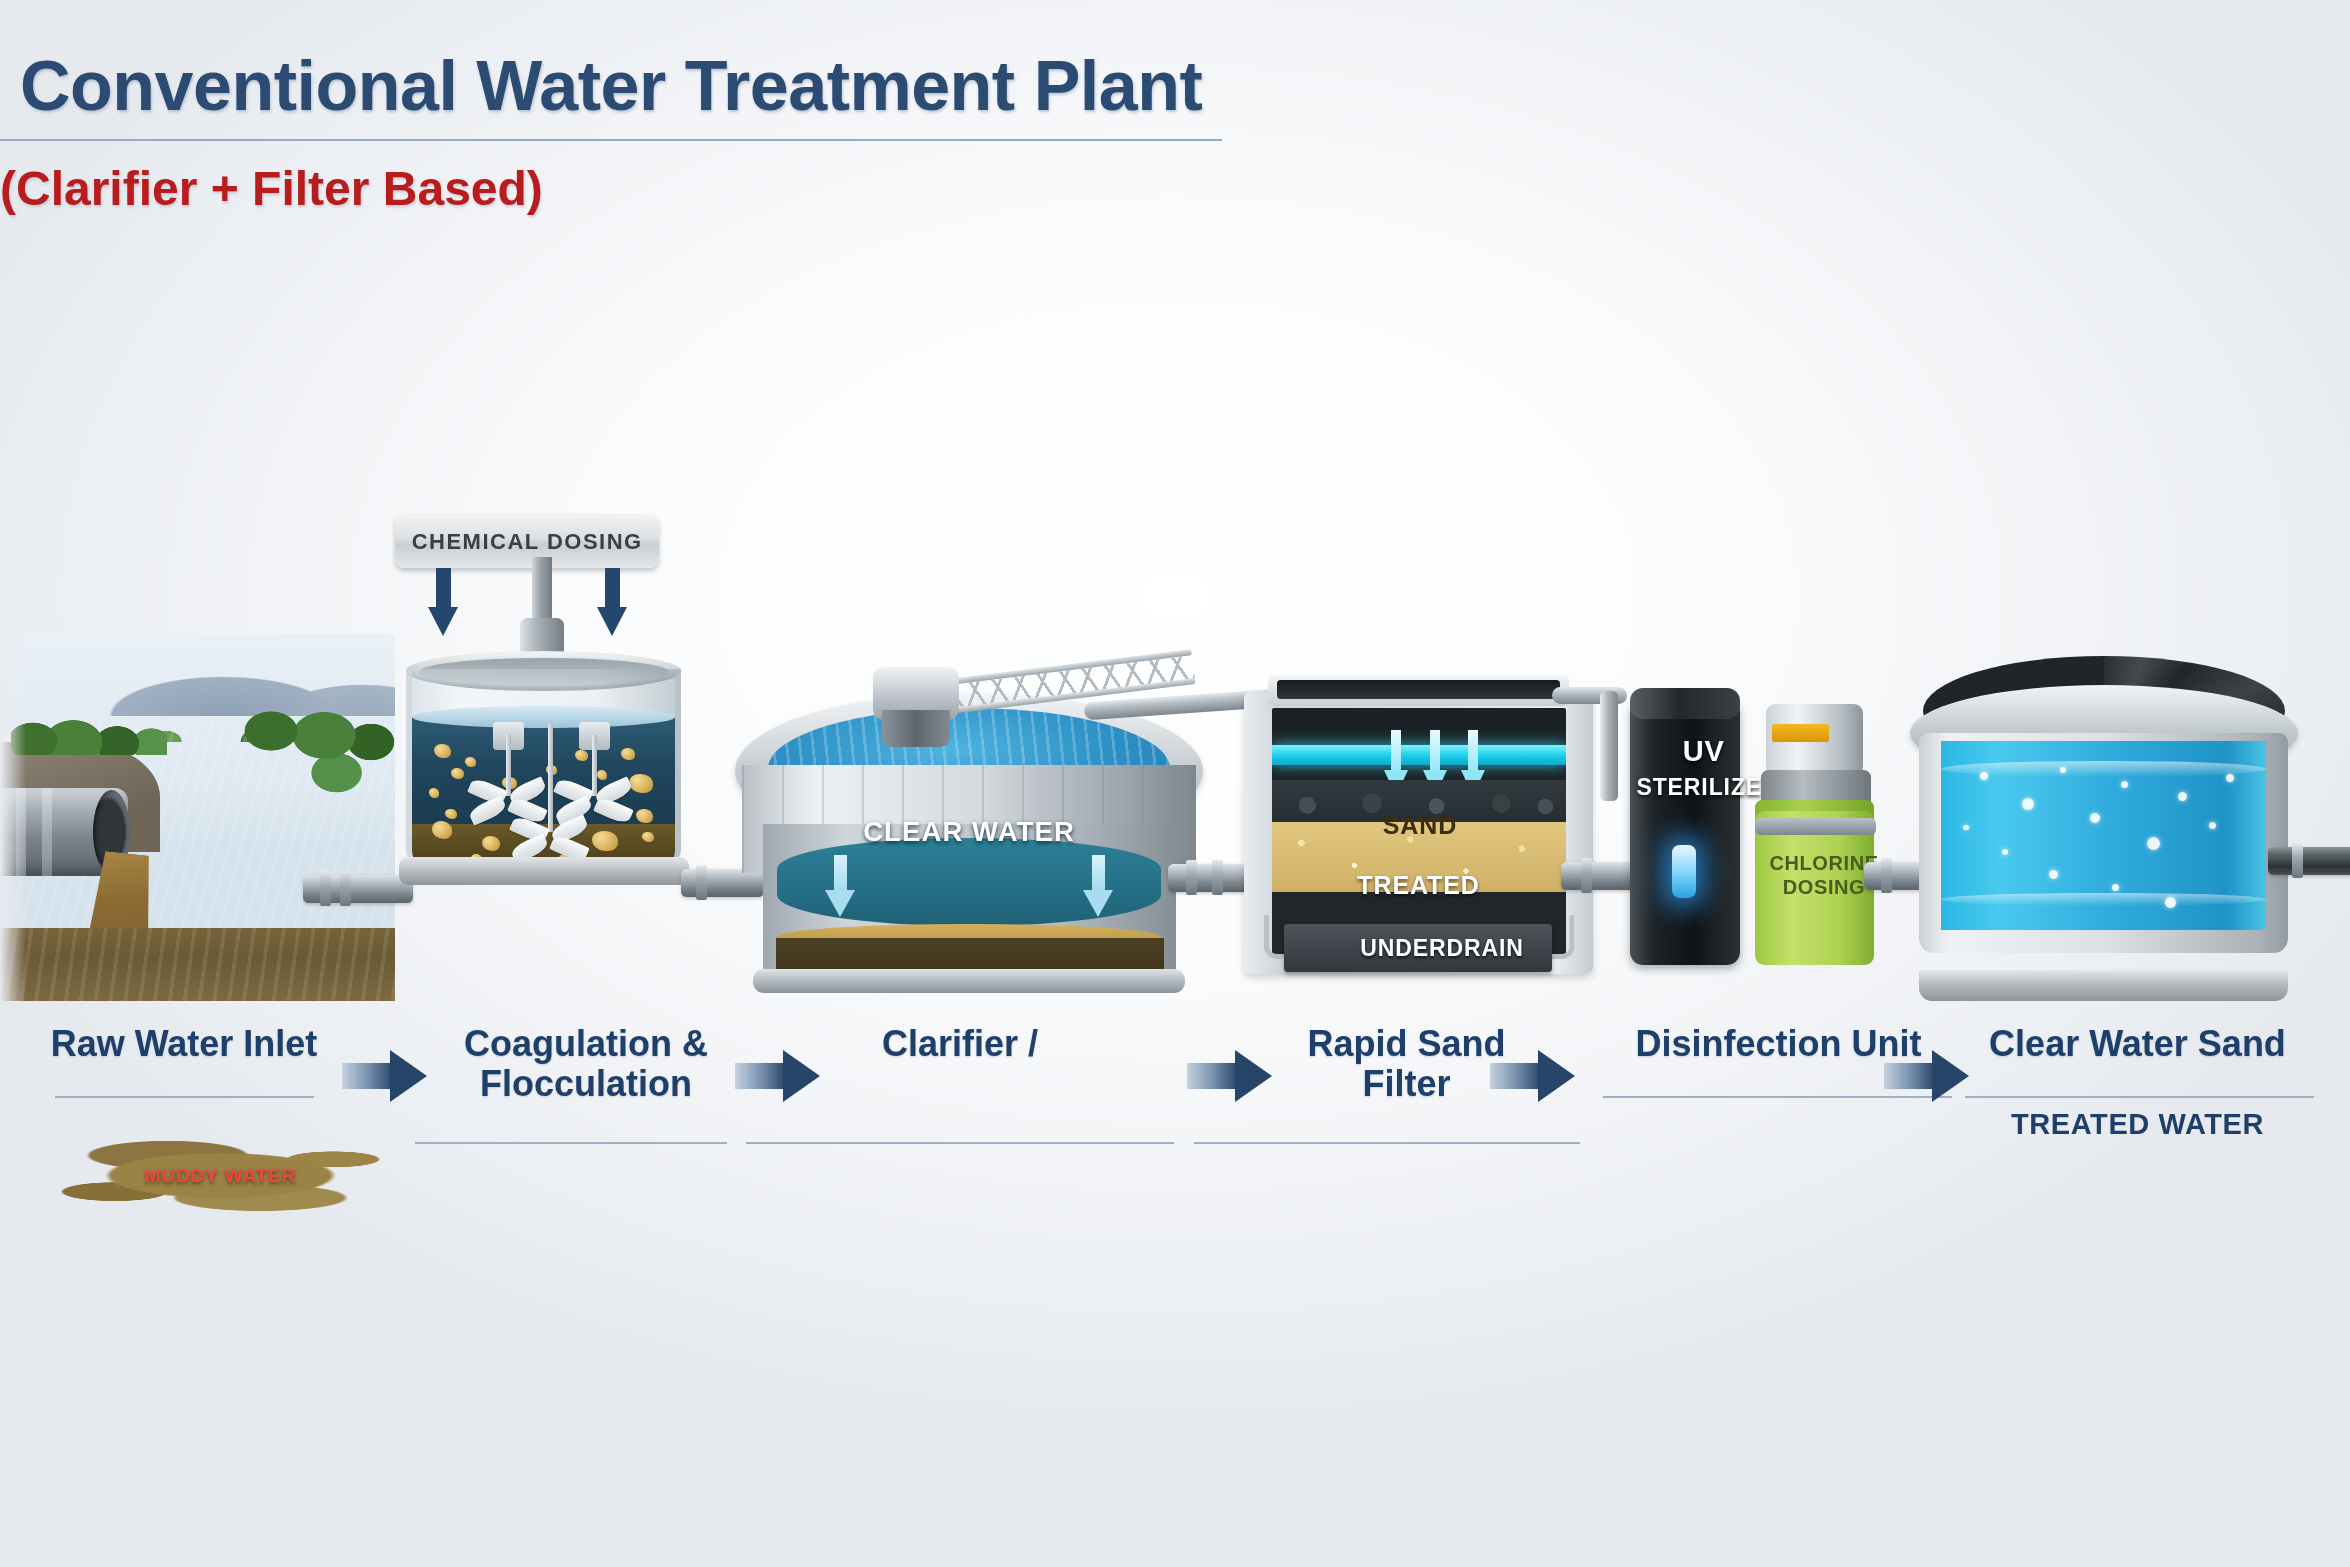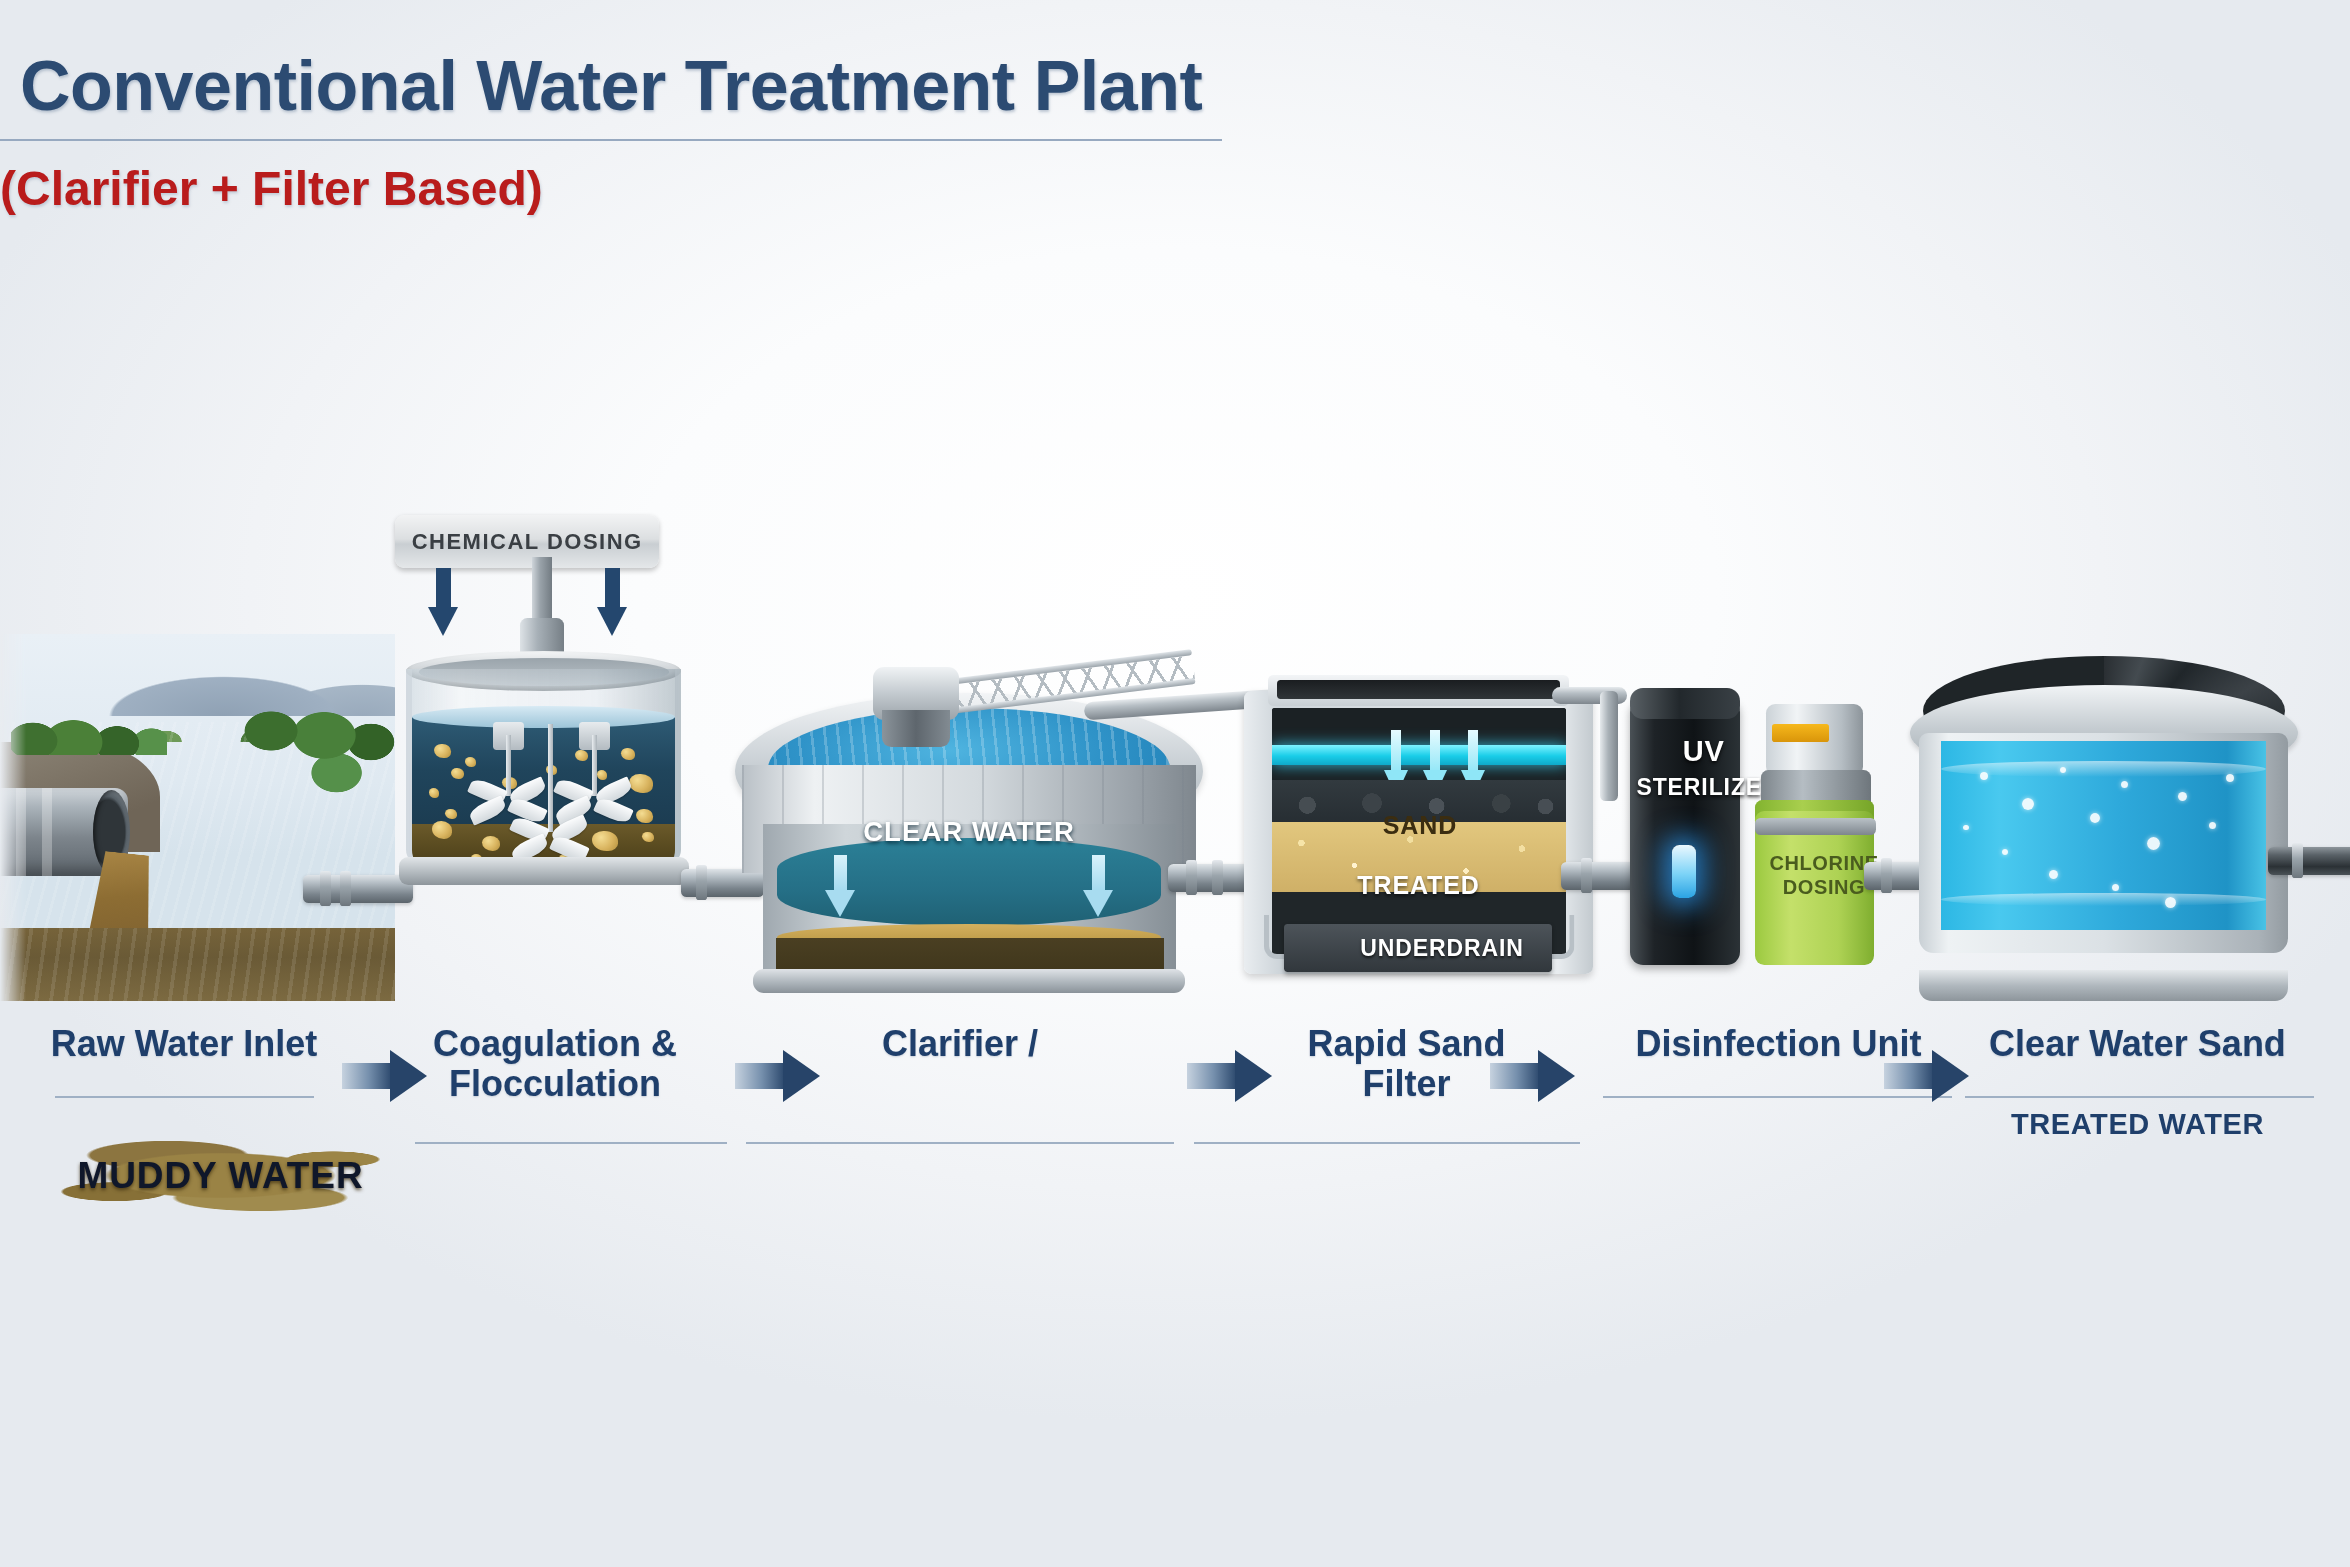--- a/index.html
+++ b/index.html
@@ -98,21 +98,21 @@
   #muddy-water-splash{ position:absolute; inset:0;
     background:
       radial-gradient(ellipse 156px 31px at 50% 50%, #9a8345 0 70%, transparent 74%),
       radial-gradient(ellipse 110px 20px at 34% 30%, #8c7540 0 70%, transparent 74%),
       radial-gradient(ellipse 119px 18.4px at 62% 72%, #a08b4e 0 70%, transparent 74%),
       radial-gradient(ellipse 73px 13px at 18% 66%, #877037 0 70%, transparent 74%),
       radial-gradient(ellipse 64px 11px at 84% 34%, #9c8546 0 70%, transparent 74%);
     filter:blur(0.6px);
   }
   #muddy-water-label{
-    position:relative; color:#0f172a; font-size:37px; font-weight:bold; letter-spacing:0.9px;
+    position:relative; color:#ef4444; font-size:19px; font-weight:bold; letter-spacing:0.9px;
     text-shadow:0 1.8px 3.7px rgba(60,45,15,.75);
   }
 
   
   .pipe-h{ position:absolute; height:27.5px; border-radius:5.5px;
     background:linear-gradient(#dfe4e8 0%, #b5bec5 28%, #79838b 70%, #5b646b 100%);
     box-shadow:0 1.8px 3.7px rgba(0,0,0,.18); }
   .pipe-flange{ position:absolute; top:-3.7px; width:11px; height:35px; border-radius:2.8px;
     background:linear-gradient(#e6eaee, #9aa4ab 45%, #6d767d); }
 
@@ -592,21 +592,21 @@
 <div id="label-row">
 
   <div class="stage-label" style="left:37px;top:0;width:294px">Raw Water Inlet</div>
   <div class="stage-rule" style="left:55px;top:72px;width:259px"></div>
 
   <div class="flow-arrow" style="left:342px;top:26px">
     <div class="abody"></div>
       <div class="ahead"></div>
   </div>
 
-  <div class="stage-label" style="left:399px;top:0;width:312px">
+  <div class="stage-label" style="left:430px;top:0;width:312px">
     <div>Coagulation &amp;</div>
     <div>Flocculation</div>
   </div>
   <div class="stage-rule" style="left:415px;top:118px;width:312px"></div>
 
   <div class="flow-arrow" style="left:735px;top:26px">
     <div class="abody"></div>
       <div class="ahead"></div>
   </div>
 

